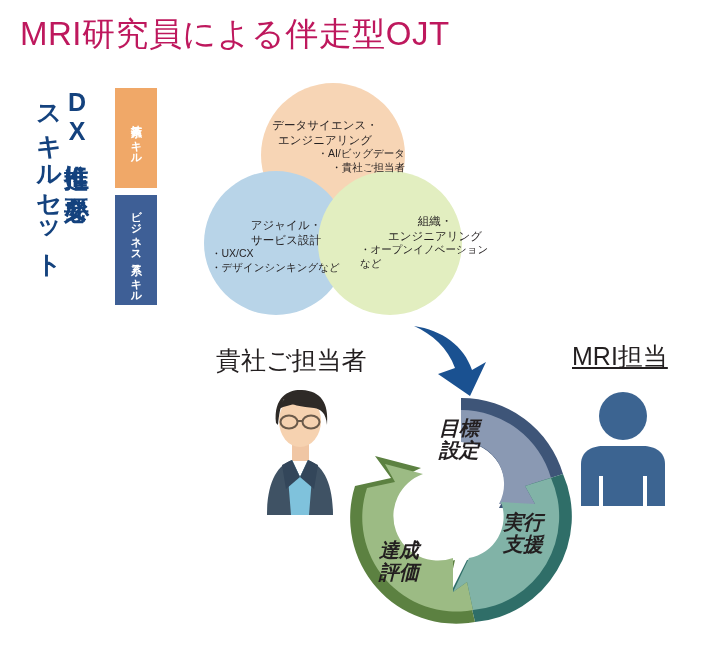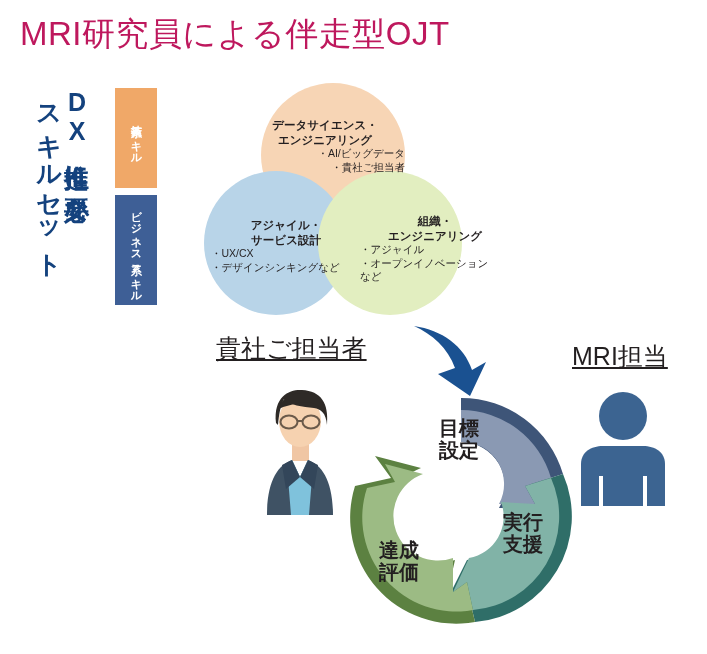--- a/index.html
+++ b/index.html
@@ -88,21 +88,21 @@
   }
   .venn svg { display: block; }
 
   .venn-label {
     position: absolute;
     color: #231f20;
     line-height: 1.28;
     pointer-events: none;
   }
   .venn-label .vl-title {
-    font-weight: bold;
+    font-weight: normal;
     font-size: 11.5px;
     display: block;
     text-align: center;
     white-space: nowrap;
   }
   .venn-label .vl-item {
     display: block;
     font-size: 10.5px;
     white-space: nowrap;
   }
@@ -111,41 +111,42 @@
   #venn-label-biz  { left: 211px; top: 218px; width: 150px; }
   #venn-label-org  { left: 360px; top: 214px; width: 150px; }
 
   
   .role-label {
     position: absolute;
     font-size: 25px;
     color: #231f20;
     white-space: nowrap;
   }
-  #role-client { left: 216px; top: 332px; text-decoration: underline; }
+  #role-client { left: 216px; top: 344px; }
   #role-mri    { left: 572px; top: 340px; text-decoration: underline; }
 
   
   #flow-arrow { position: absolute; left: 408px; top: 318px; }
 
   
   #person-client { position: absolute; left: 251px; top: 385px; }
   #person-mri    { position: absolute; left: 575px; top: 390px; }
 
   
   #cycle { position: absolute; left: 349px; top: 392px; }
   .cycle-label {
     position: absolute;
     color: #231f20;
     font-size: 20px;
     font-weight: bold;
     line-height: 1.12;
     text-align: center;
     white-space: nowrap;
     pointer-events: none;
+    font-style: italic;
   }
   #cycle-label-goal  { left: 419px; top: 417px; width: 80px; }
   #cycle-label-exec  { left: 483px; top: 511px; width: 80px; }
   #cycle-label-eval  { left: 359px; top: 539px; width: 80px; }
 </style>
 </head>
 <body>
 
 <div class="page-title">MRI研究員による伴走型OJT</div>
 
@@ -181,21 +182,20 @@
 <div class="venn-label" id="venn-label-biz">
   <span class="vl-title">アジャイル・</span>
   <span class="vl-title">サービス設計</span>
   <span class="vl-item">・UX/CX</span>
   <span class="vl-item">・デザインシンキングなど</span>
 </div>
 
 <div class="venn-label" id="venn-label-org">
   <span class="vl-title">組織・</span>
   <span class="vl-title">エンジニアリング</span>
-  <span class="vl-item">・アジャイル</span>
   <span class="vl-item">・オープンイノベーション</span>
   <span class="vl-item">など</span>
 </div>
 
 <div class="role-label" id="role-client">貴社ご担当者</div>
 <div class="role-label" id="role-mri">MRI担当</div>
 
 <svg id="flow-arrow" width="92" height="80" viewBox="0 0 92 80" xmlns="http://www.w3.org/2000/svg">
   <path d="M6 8 C34 12, 56 28, 64 52 L78 44 L62 78 L30 56 L47 50 C40 30, 24 16, 6 8 Z" fill="#1a5191"></path>
 </svg>

